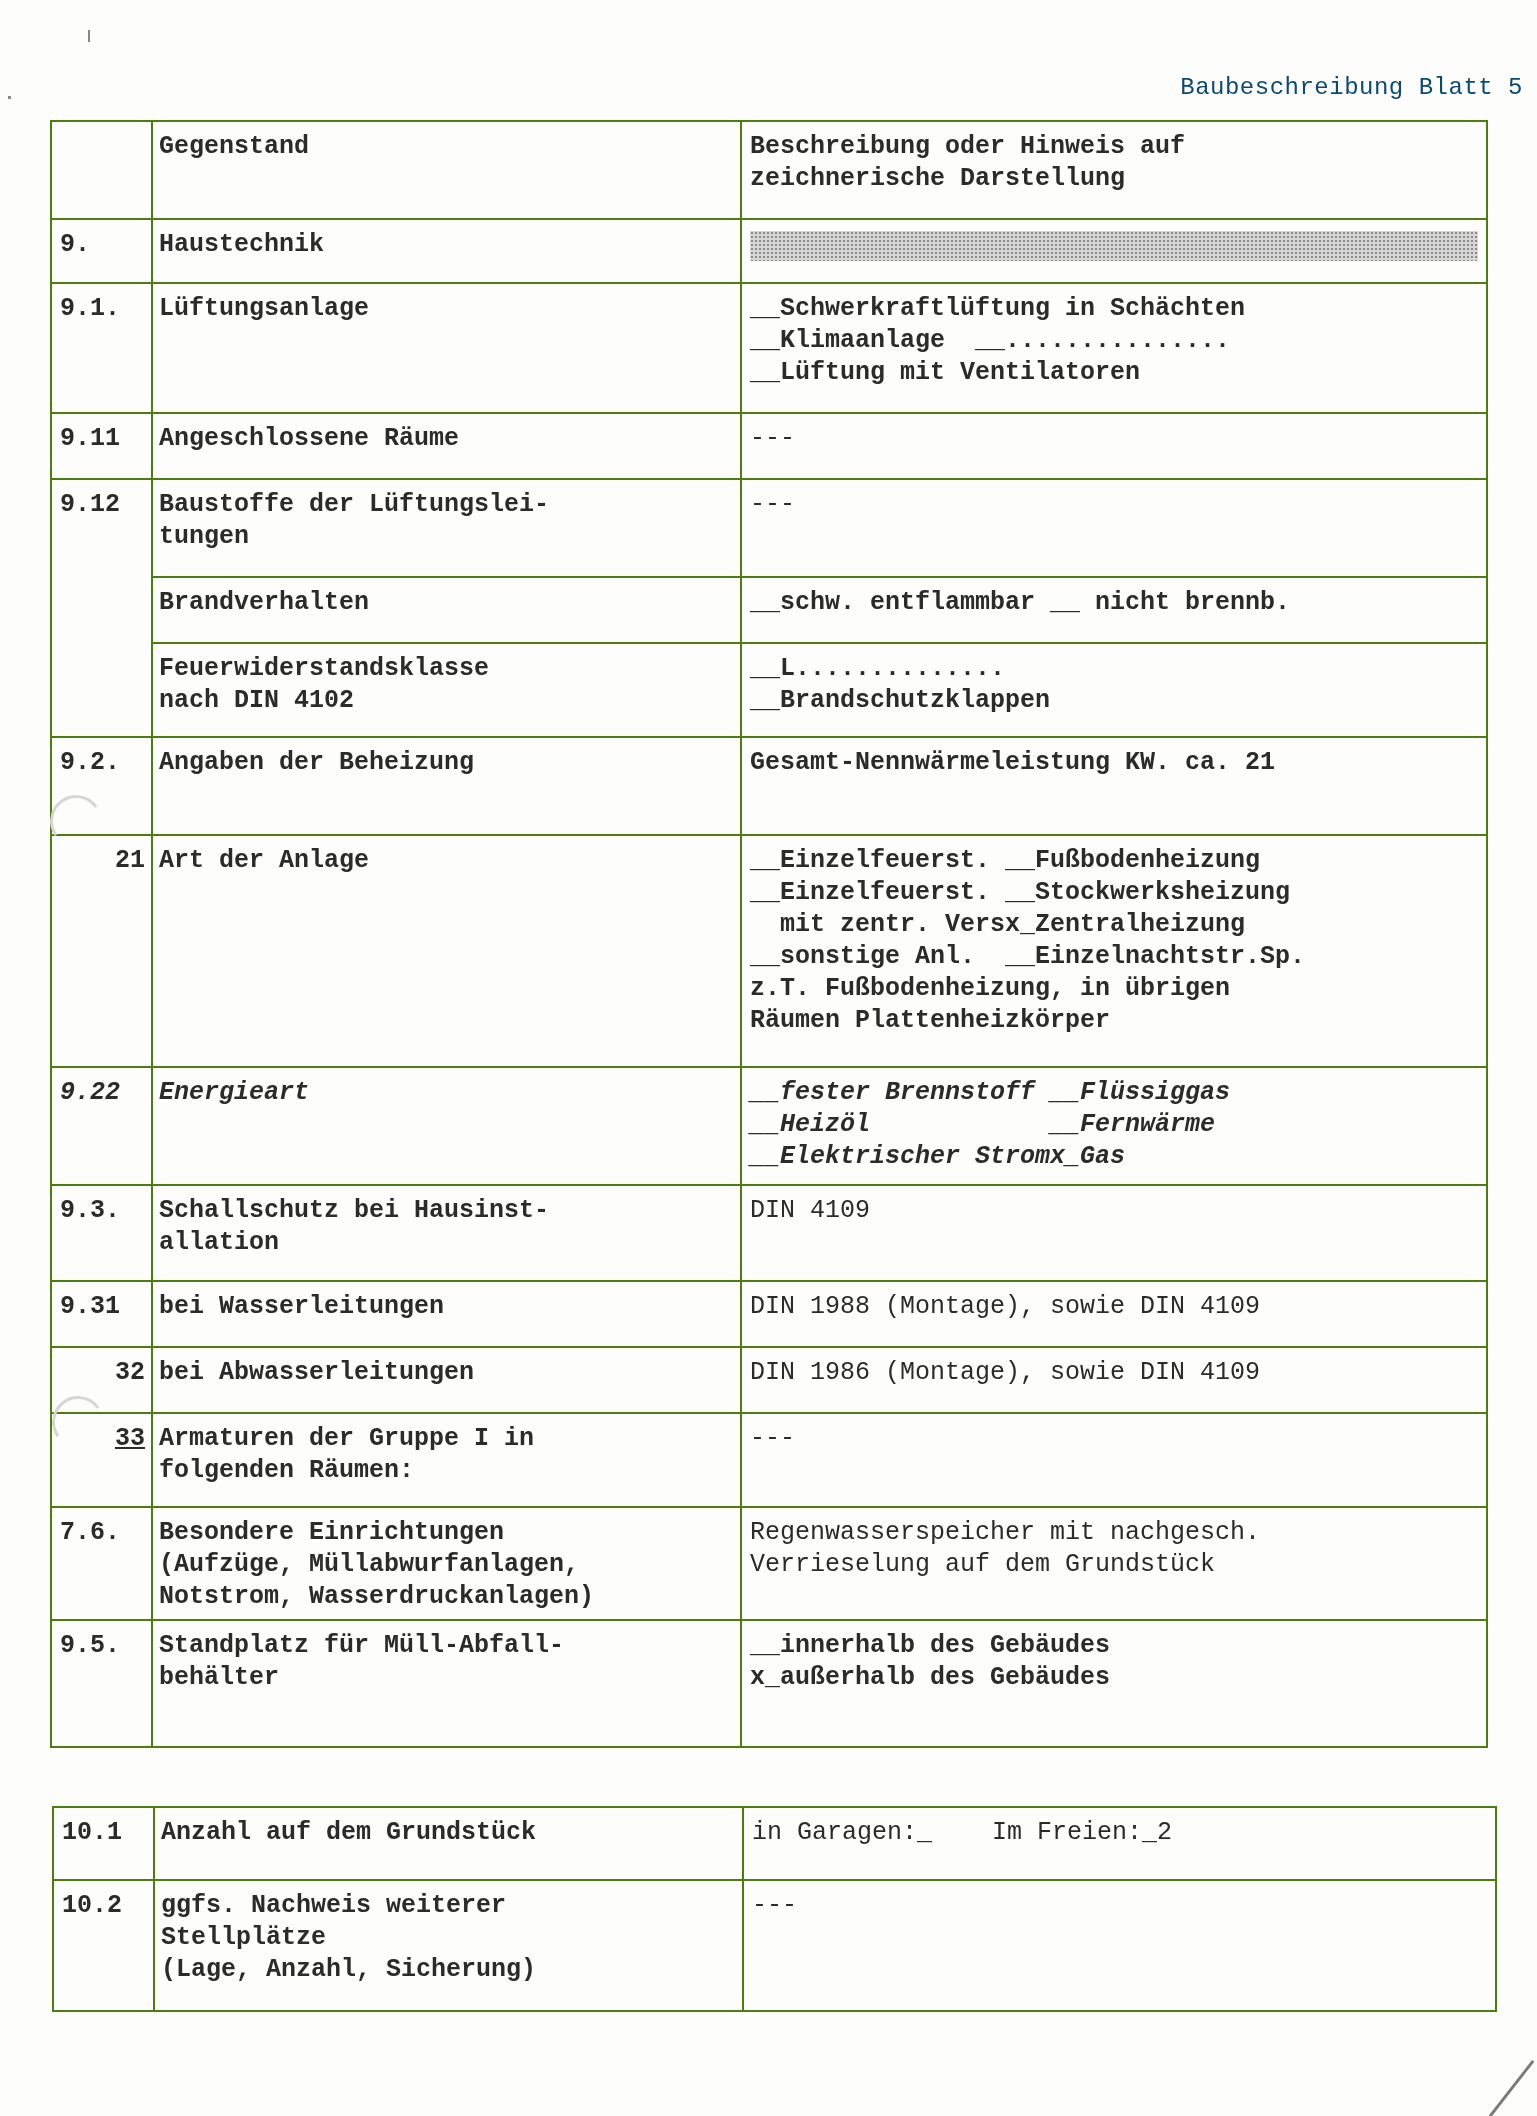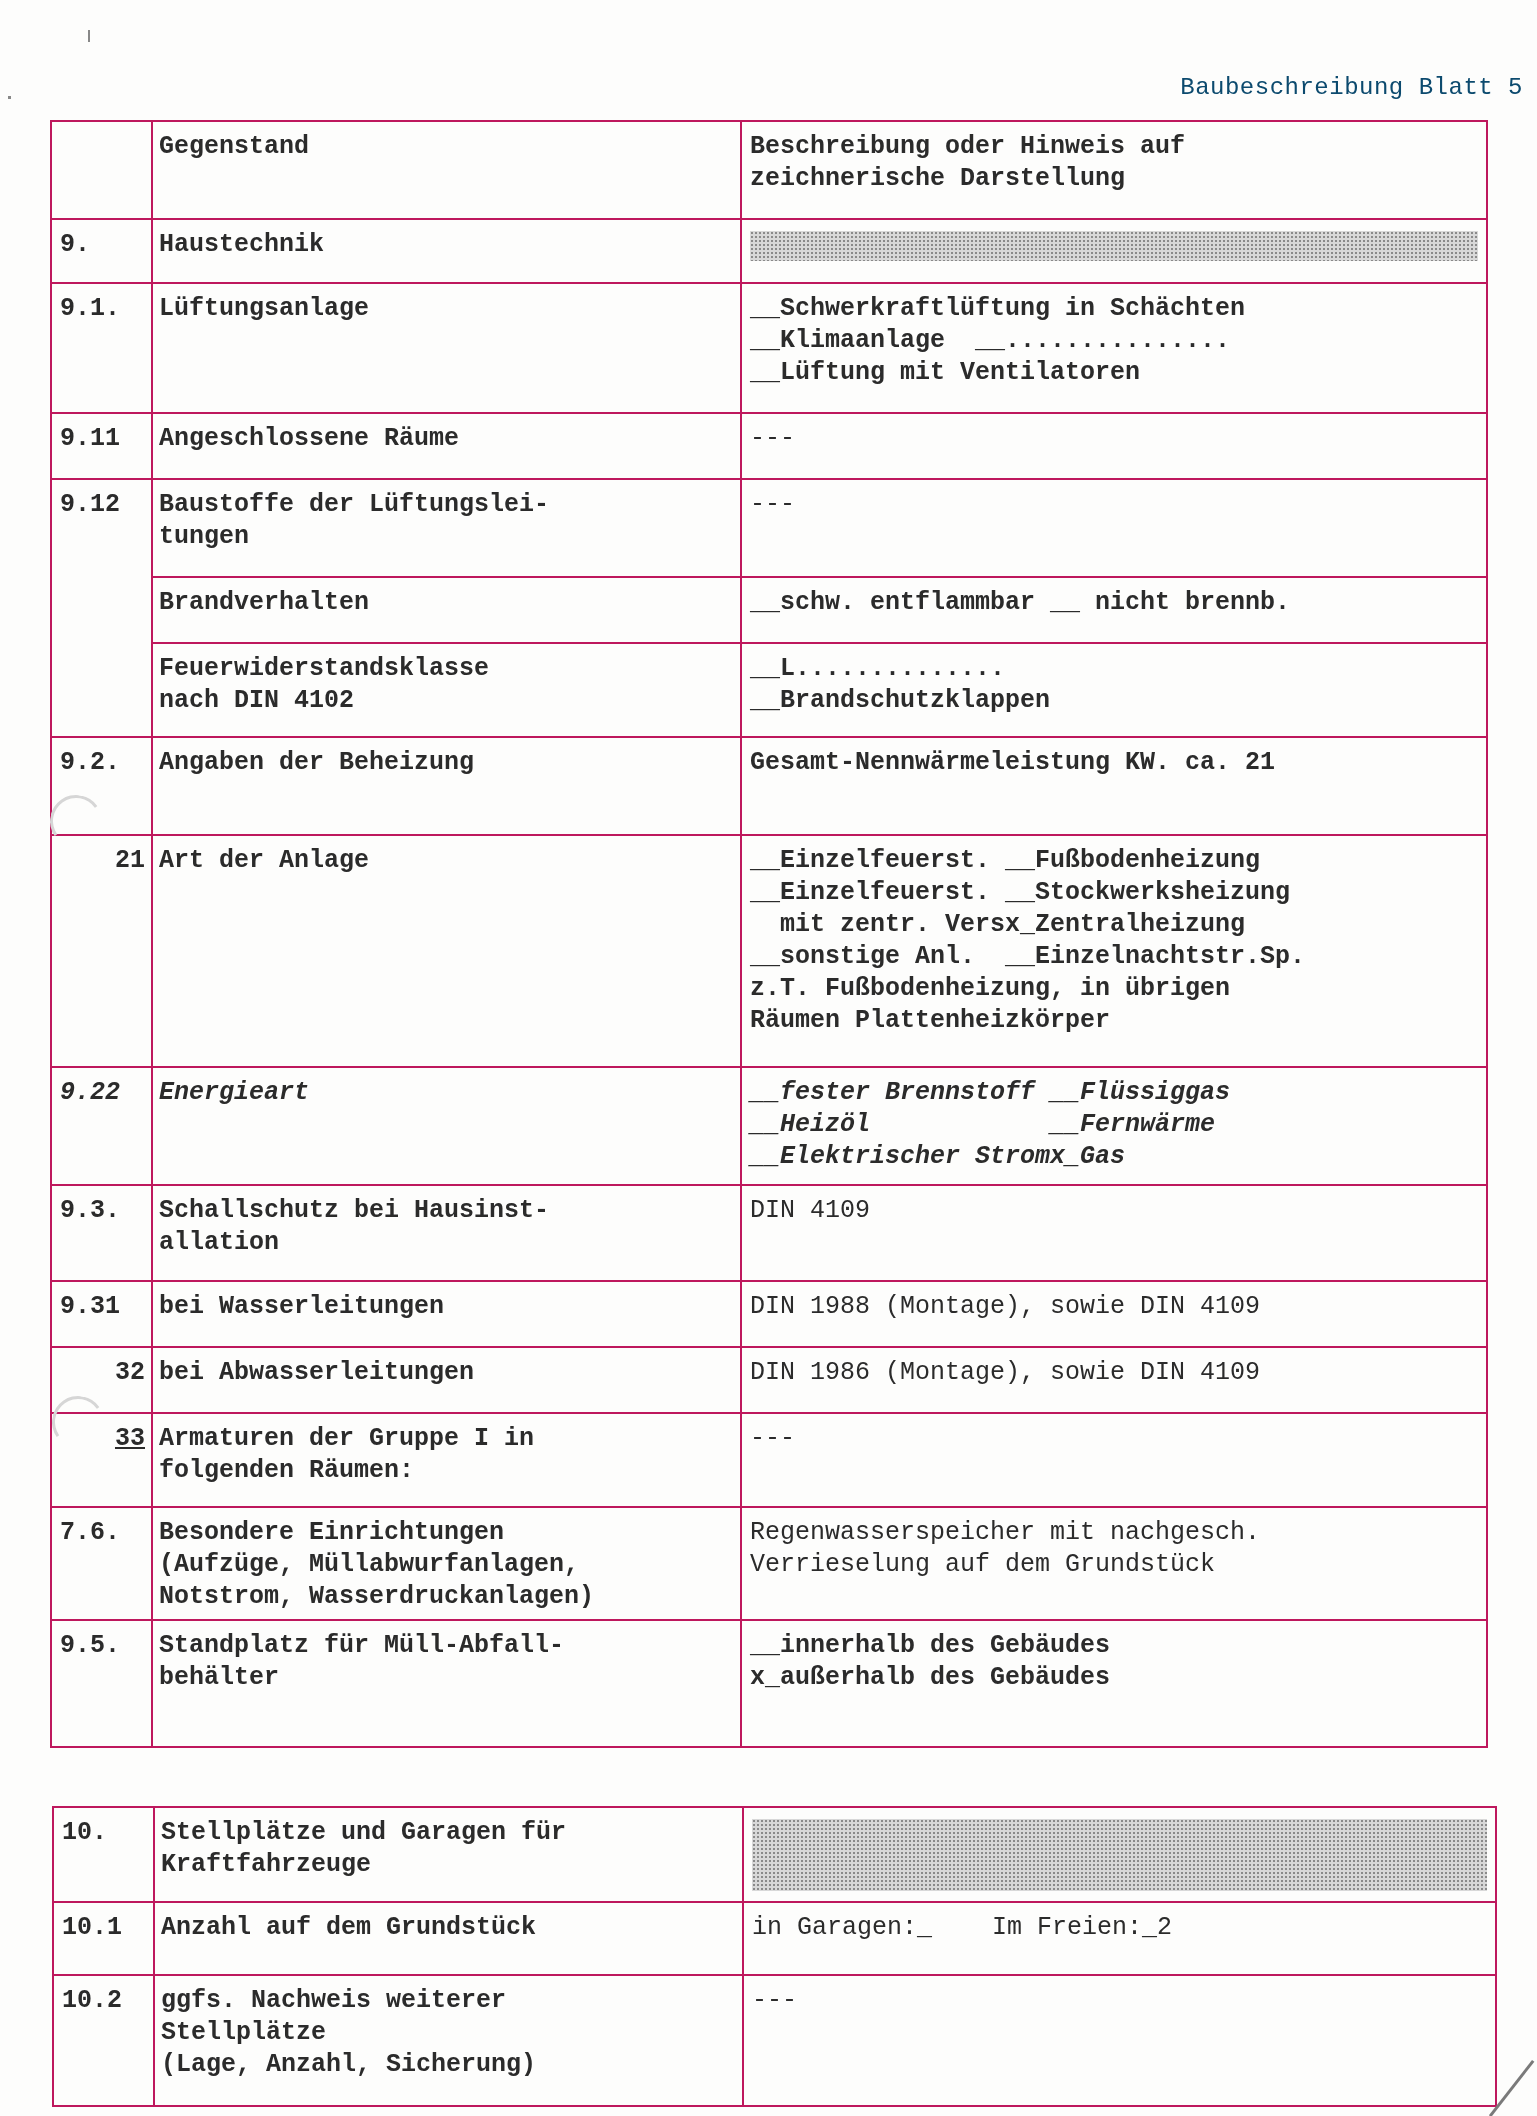--- a/index.html
+++ b/index.html
@@ -13,21 +13,21 @@
       position: absolute; right: 14px; top: 74px;
       font-size: 24px; letter-spacing: 0.5px; color: #0c4a6e;
     }
     .speck { position: absolute; background: #888; }
     .tbl {
       position: absolute; border-collapse: collapse; table-layout: fixed;
       font-family: "Liberation Mono", "DejaVu Sans Mono", monospace;
       font-size: 25px; line-height: 32px; color: #2b2b2b;
     }
     .tbl td {
-      border: 2px solid #be185d; vertical-align: top;
+      border: 2px solid #4d7c0f; vertical-align: top;
       padding: 9px 8px 6px 8px; white-space: pre;
     }
     .tbl td.num { padding-left: 8px; padding-right: 2px; font-weight: bold; }
     .tbl td.subj { font-weight: bold; padding-left: 6px; }
     .tbl td.desc { padding-left: 8px; }
     .desc.bold { font-weight: bold; }
     .shade {
       display: block; height: 30px; margin-top: 2px;
       background-image:
         radial-gradient(circle, #8a8a8a 0.9px, transparent 1.2px);
@@ -160,26 +160,20 @@
 </tbody>
   </table>
 
 <table class="tbl" style="left:52px;top:1806px;width:1443px;">
   <colgroup>
       <col style="width:101px">
       <col style="width:589px">
       <col style="width:753px">
     </colgroup>
   <tbody>
-      <tr style="height:95px;">
-    <td class="num">10.</td>
-    <td class="subj">Stellplätze und Garagen für
-Kraftfahrzeuge</td>
-    <td class="desc"><span class="shade tall"></span></td>
-  </tr>
   <tr style="height:73px;">
     <td class="num">10.1</td>
     <td class="subj">Anzahl auf dem Grundstück</td>
     <td class="desc">in Garagen:_    Im Freien:_2</td>
   </tr>
   <tr style="height:131px;">
     <td class="num">10.2</td>
     <td class="subj">ggfs. Nachweis weiterer
 Stellplätze
 (Lage, Anzahl, Sicherung)</td>

